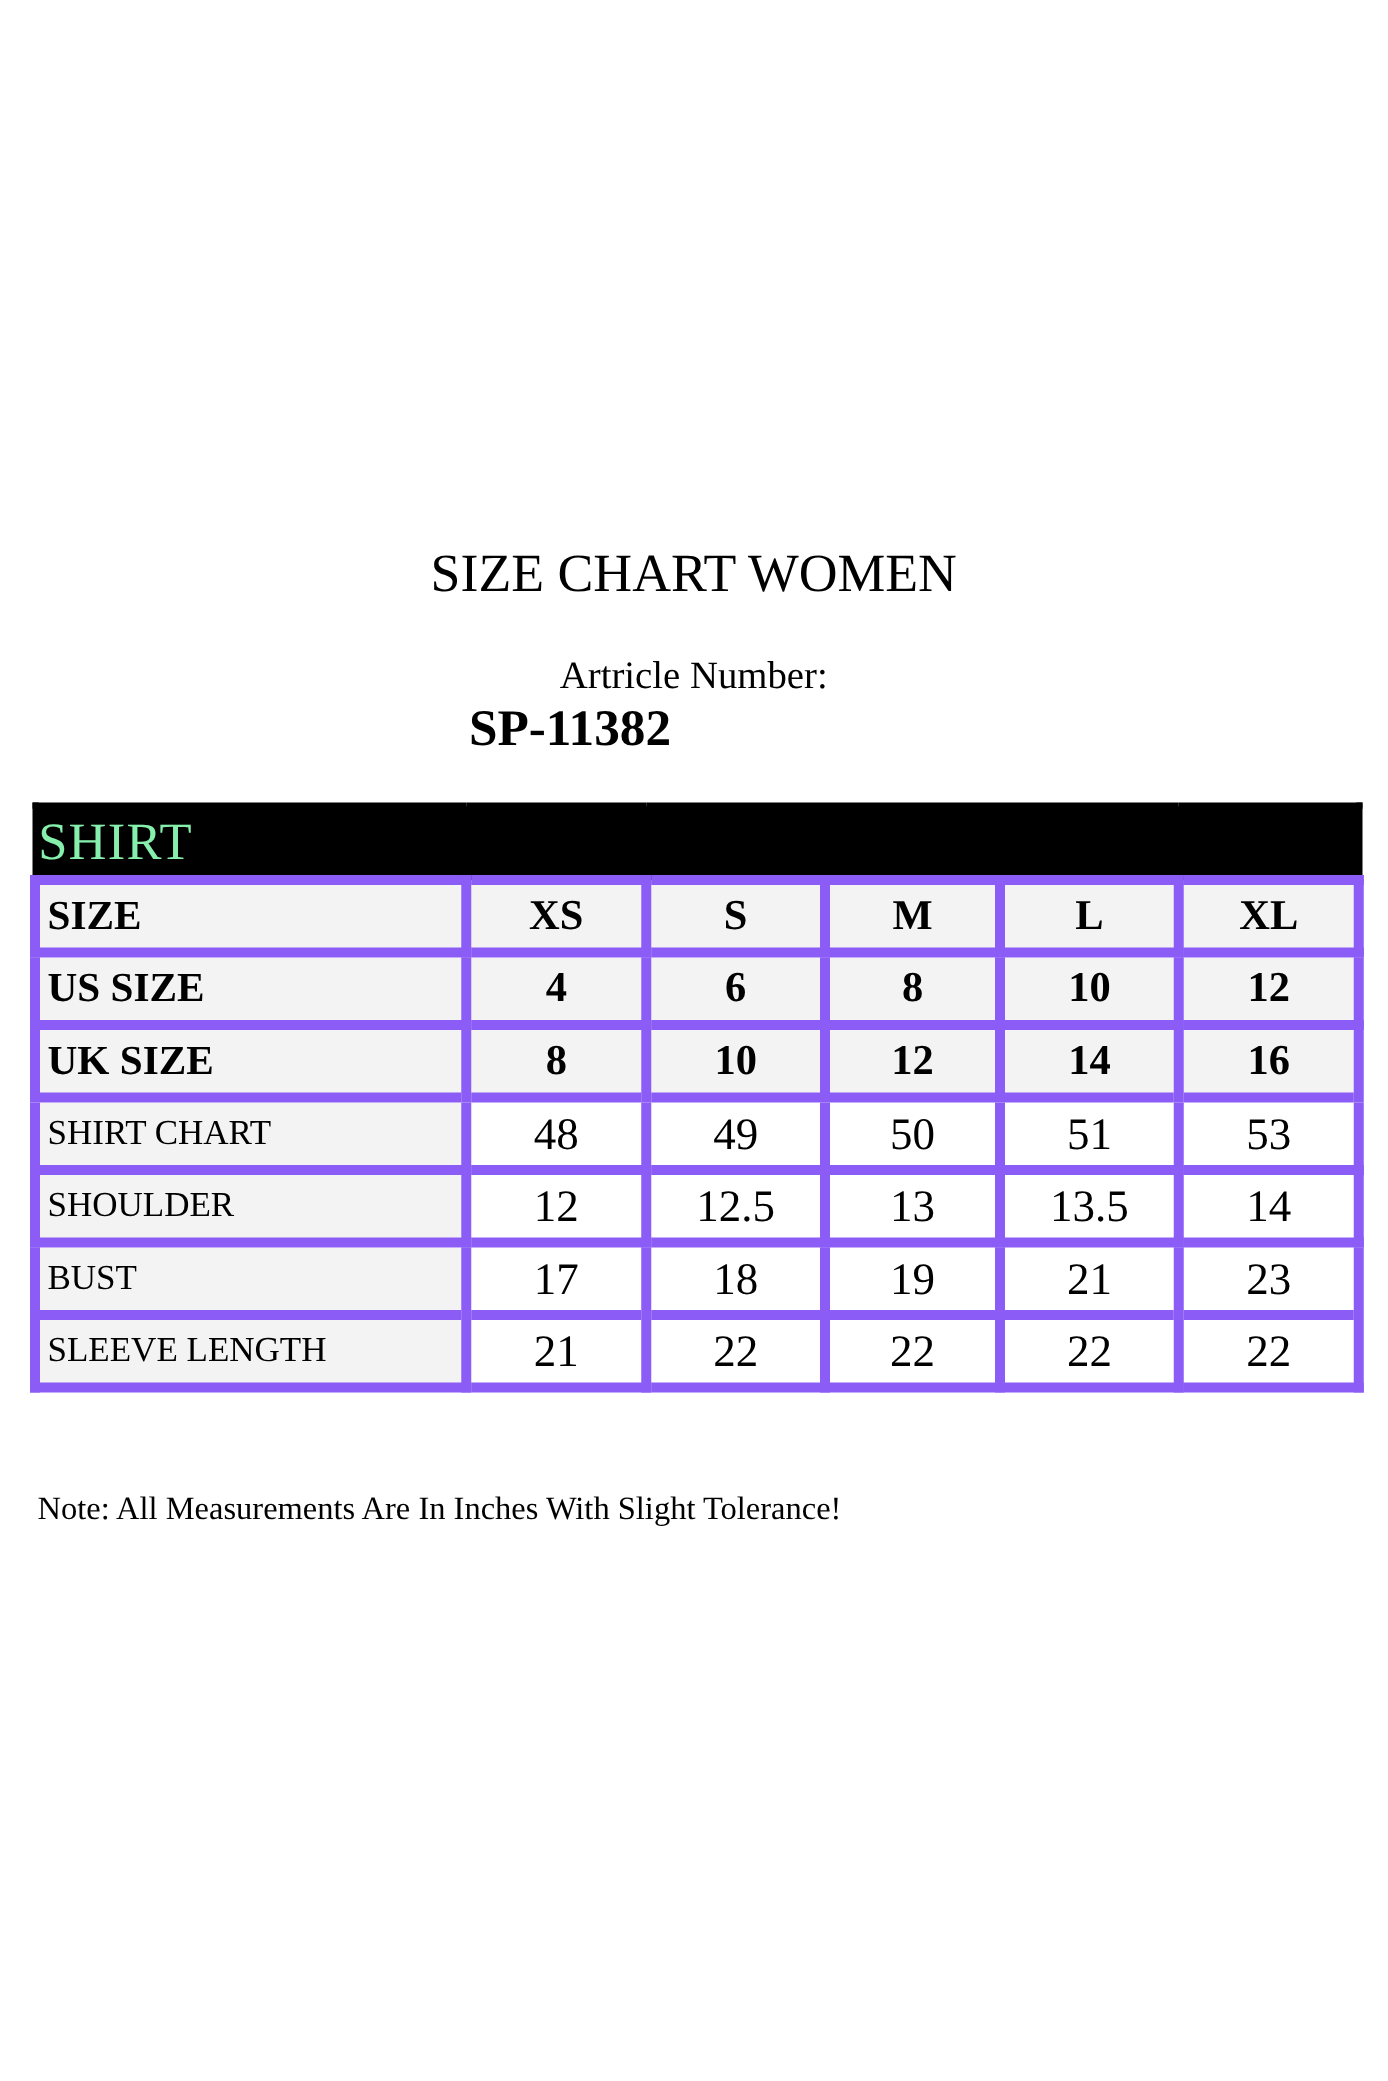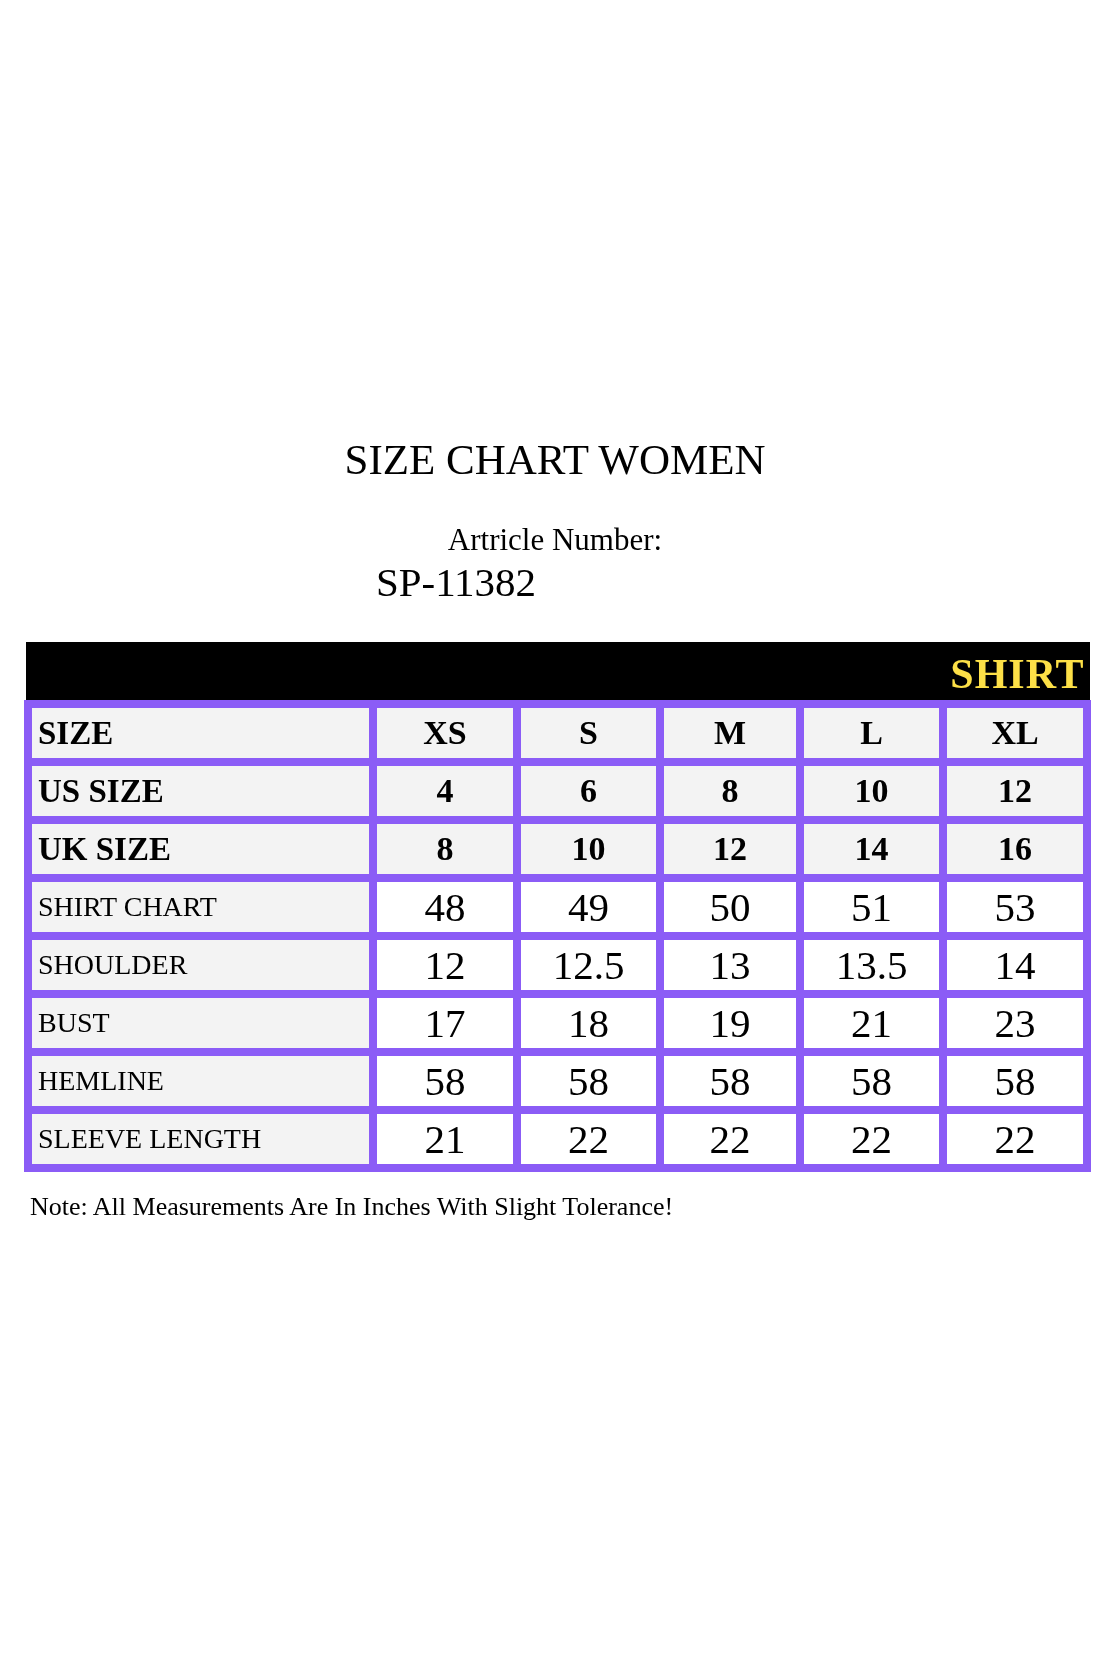--- a/index.html
+++ b/index.html
@@ -35,41 +35,41 @@
     line-height: 1.1;
   }
 
   .article-number {
     position: absolute;
     top: 560px;
     left: 0;
     width: 912px;
     text-align: center;
     font-size: 41px;
-    font-weight: normal;
+    font-weight: bold;
     line-height: 1.1;
   }
 
   table.size-table {
     position: absolute;
     top: 642px;
     left: 24px;
     width: 1059px;
     table-layout: fixed;
     border-collapse: collapse;
     border: 5px solid #000000;
   }
 
   th.table-banner {
     background: #000000;
-    color: #fde047;
+    color: #86efac;
     font-size: 42px;
-    font-weight: bold;
+    font-weight: normal;
     height: 53px;
-    text-align: right;
+    text-align: left;
     vertical-align: middle;
     letter-spacing: 1px;
     padding: 0;
   }
 
   td {
     border: 8px solid #8b5cf6;
     height: 50px;
     vertical-align: middle;
     padding: 0;
@@ -78,21 +78,21 @@
   }
 
   td.lbl { text-align: left; padding-left: 6px; }
   td.val { text-align: center; }
 
   tr.size-row td { background: #f3f3f3; font-weight: bold; }
   tr.size-row td.lbl { font-size: 33px; }
   tr.size-row td.val { font-size: 34px; }
 
   tr.meas-row td.lbl { background: #f3f3f3; font-size: 28px; font-weight: normal; }
-  tr.meas-row td.val { background: #ffffff; font-size: 41px; font-weight: normal; }
+  tr.meas-row td.val { background: #ffffff; font-size: 36px; font-weight: normal; }
 
   tr.thick td { border-bottom-width: 6px; }
 
   .note-text {
     position: absolute;
     top: 1192px;
     left: 30px;
     font-size: 26px;
     line-height: 1.15;
   }
@@ -155,28 +155,20 @@
     </tr>
     <tr class="meas-row thick">
       <td class="lbl">BUST</td>
       <td class="val">17</td>
       <td class="val">18</td>
       <td class="val">19</td>
       <td class="val">21</td>
       <td class="val">23</td>
     </tr>
     <tr class="meas-row">
-      <td class="lbl">HEMLINE</td>
-      <td class="val">58</td>
-      <td class="val">58</td>
-      <td class="val">58</td>
-      <td class="val">58</td>
-      <td class="val">58</td>
-    </tr>
-    <tr class="meas-row">
       <td class="lbl">SLEEVE LENGTH</td>
       <td class="val">21</td>
       <td class="val">22</td>
       <td class="val">22</td>
       <td class="val">22</td>
       <td class="val">22</td>
     </tr>
   </tbody>
   <colgroup>
     <col style="width:345px">

